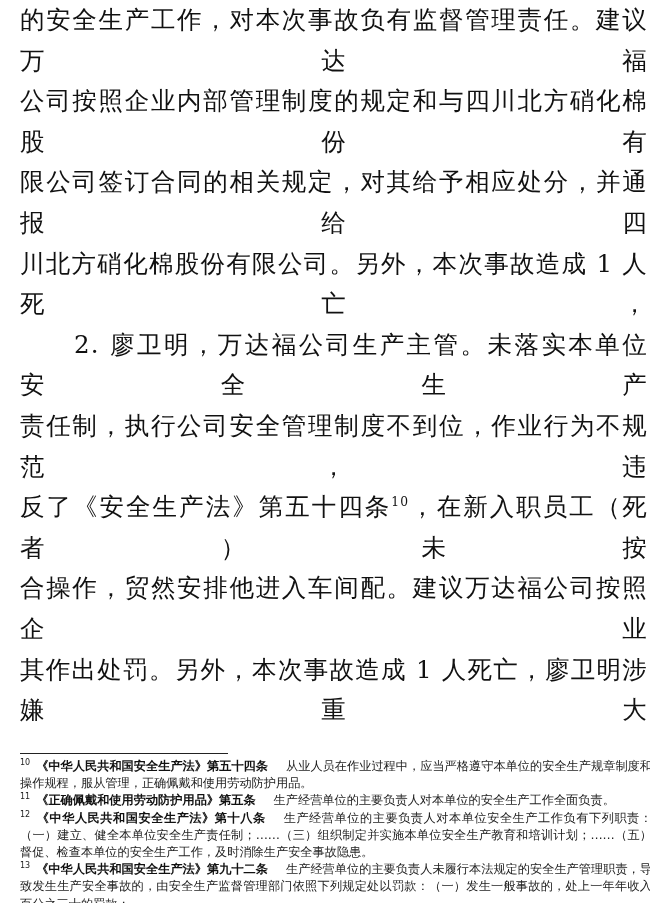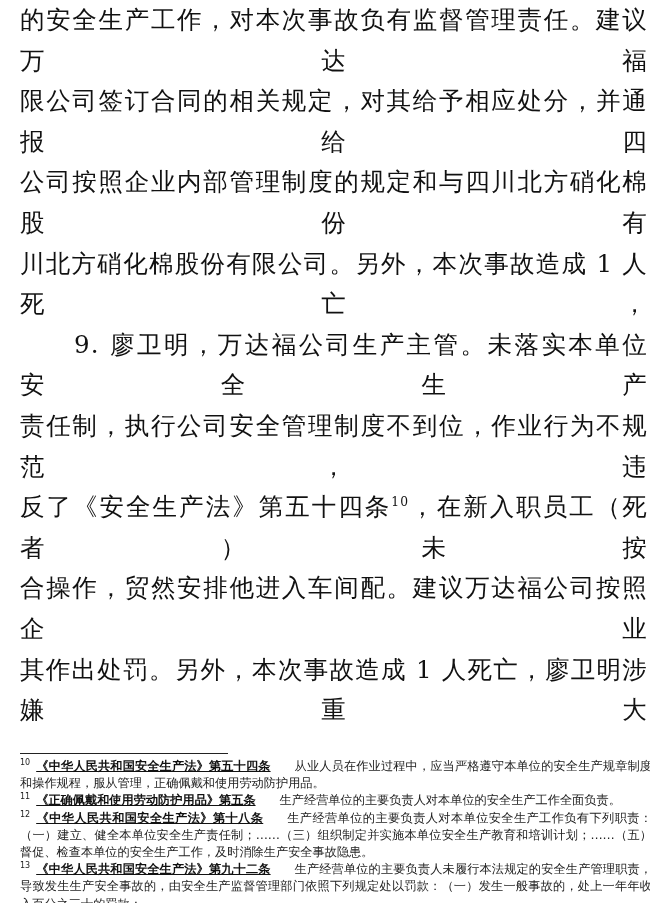--- a/index.html
+++ b/index.html
@@ -16,34 +16,34 @@
   .body-text p.indent { text-indent: 54px; }
   sup { font-size: 0.5em; vertical-align: super; line-height: 0; }
   .rule { position: absolute; left: 12px; top: 753px; width: 208px; height: 0; border-top: 1.2px solid #222; }
   .footnotes {
     position: absolute; left: 12px; top: 758px; width: 632px;
     font-family: "DejaVu Sans", sans-serif;
     font-size: 12.2px; line-height: 17.2px; color: #222;
   }
   .footnotes .fn { margin: 0; text-align: justify; }
   .fn .num { font-size: 8px; vertical-align: super; line-height: 0; margin-right: 6px; }
-  .fn .title { font-weight: bold; color: #111; margin-right: 24px; text-decoration: underline; }
+  .fn .title { font-weight: bold; color: #111; margin-right: 18px; }
 </style>
 </head>
 <body>
 
 <div class="page">
   <div class="body-text">
 
     <p>的安全生产工作，对本次事故负有监督管理责任。建议万达福</p>
+    <p>公司按照企业内部管理制度的规定和与四川北方硝化棉股份有</p>
     <p>限公司签订合同的相关规定，对其给予相应处分，并通报给四</p>
-    <p>公司按照企业内部管理制度的规定和与四川北方硝化棉股份有</p>
     <p>川北方硝化棉股份有限公司。另外，本次事故造成 1 人死亡，</p>
 
-    <p class="indent">9. 廖卫明，万达福公司生产主管。未落实本单位安全生产</p>
+    <p class="indent">2. 廖卫明，万达福公司生产主管。未落实本单位安全生产</p>
     <p>责任制，执行公司安全管理制度不到位，作业行为不规范，违</p>
     <p><span>反了《安全生产法》第五十四条</span><sup>10</sup><span>，在新入职员工（死者）未按</span></p>
     <p>合操作，贸然安排他进入车间配。建议万达福公司按照企业</p>
     <p>其作出处罚。另外，本次事故造成 1 人死亡，廖卫明涉嫌重大</p>
 
   </div>
 
   <div class="rule"></div>
 
   <div class="footnotes">

